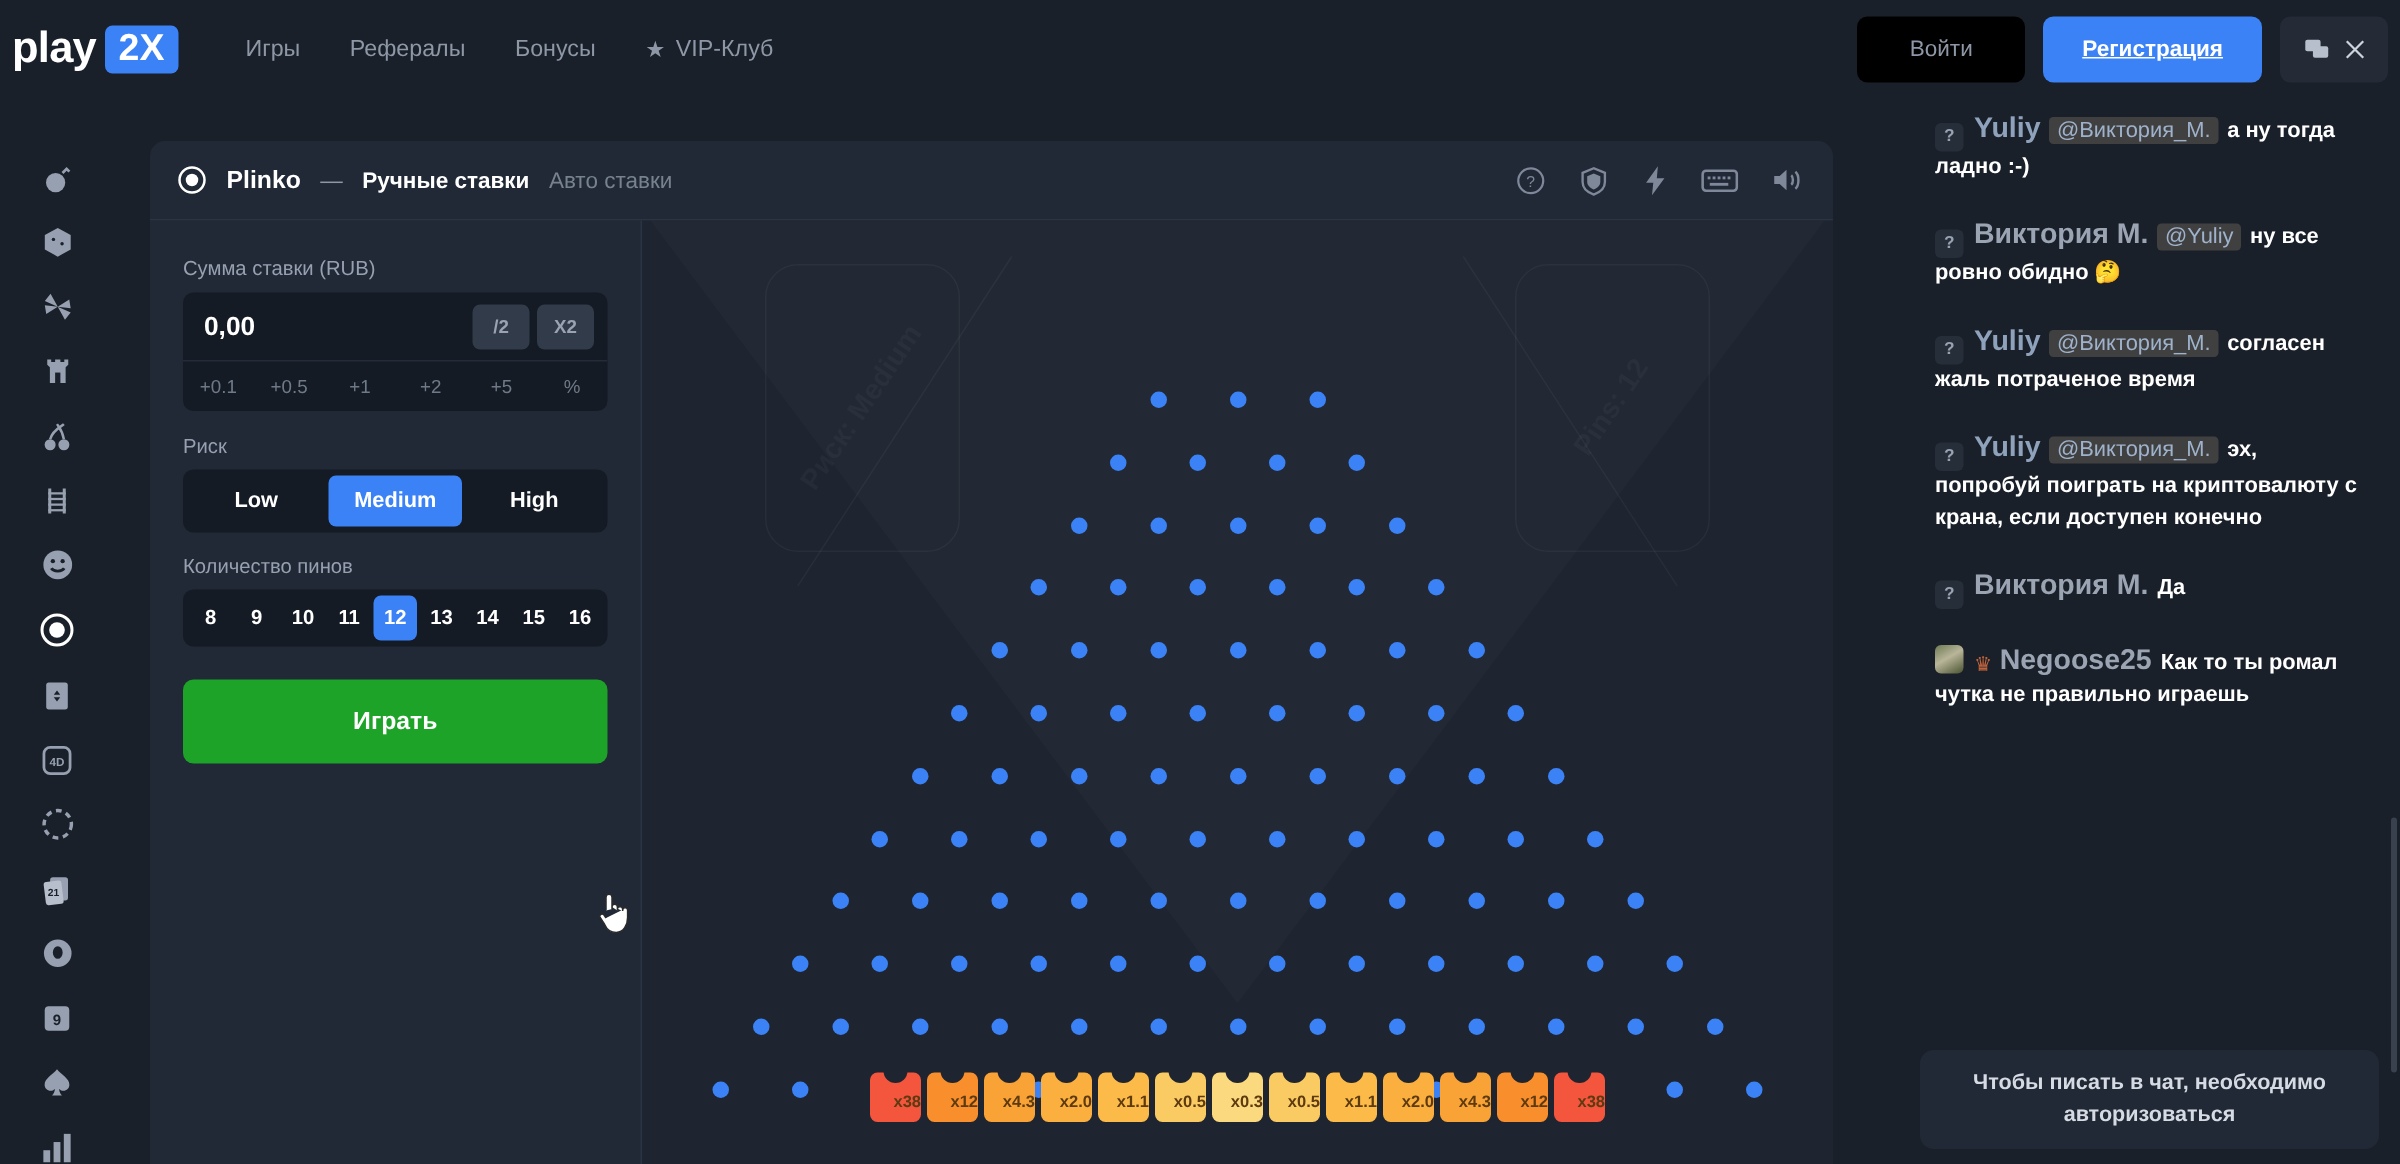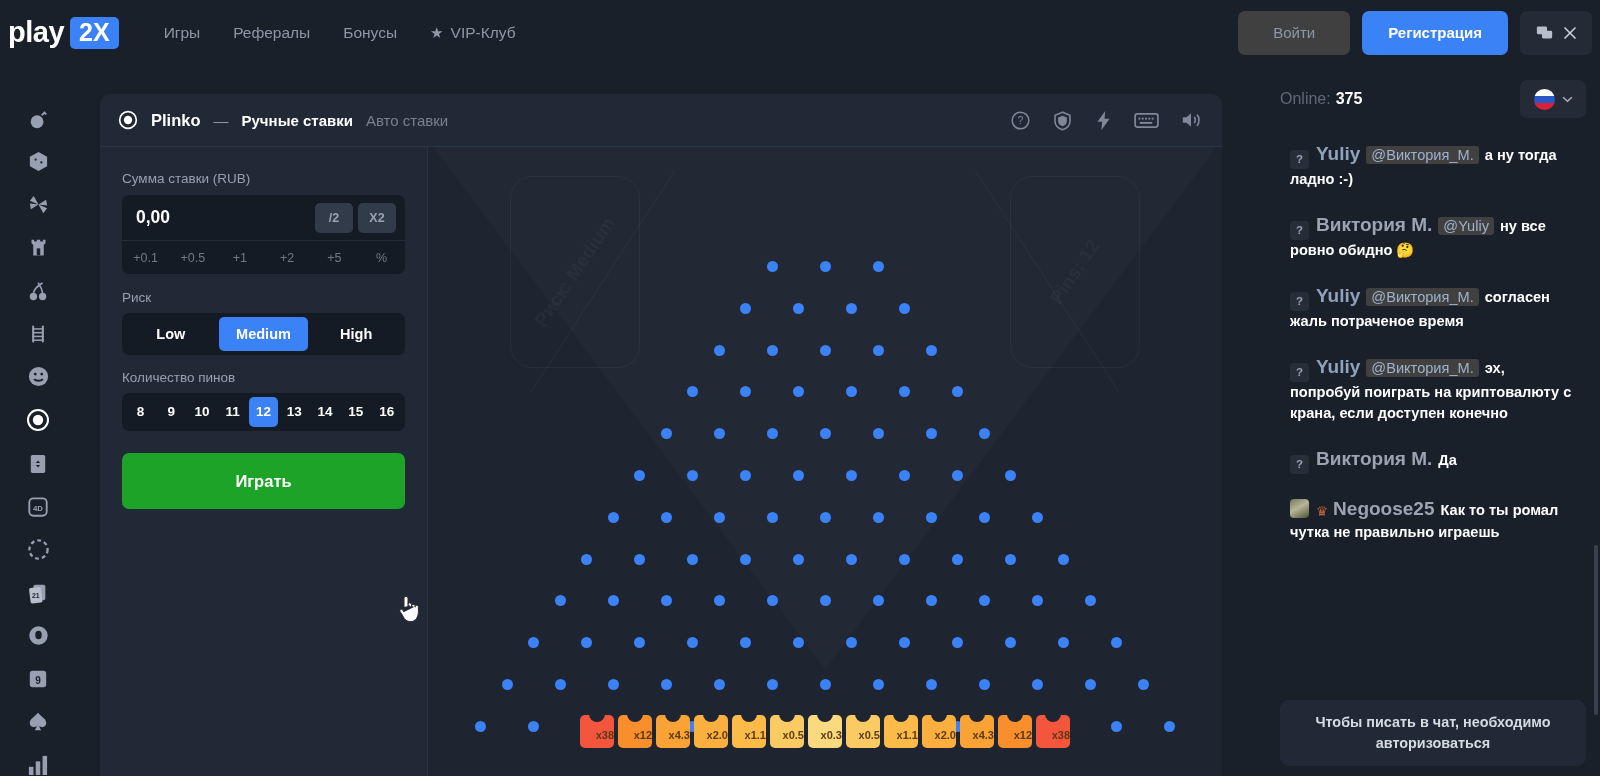--- a/index.html
+++ b/index.html
@@ -29,26 +29,26 @@
   .nav-item {
     color: #8d97a6; font-size: 15.5px; cursor: pointer; white-space: nowrap;
     display: flex; align-items: center; gap: 7px;
   }
   .nav-item .star { color: #8d97a6; font-size: 15px; }
   .topbar-right {
     position: absolute; right: 8px; top: 0; height: 65px;
     display: flex; align-items: center; gap: 12px;
   }
   .btn-login {
-    background: #404040; color: #8d97a6; font-size: 15px; font-weight: 500;
+    background: #000000; color: #8d97a6; font-size: 15px; font-weight: 500;
     border: none; border-radius: 7px; height: 44px; padding: 0 35px; cursor: pointer;
   }
   .btn-reg {
     background: #3b82f6; color: #fff; font-size: 15px; font-weight: 600;
-    border: none; border-radius: 7px; height: 44px; padding: 0 26px; cursor: pointer;
+    border: none; border-radius: 7px; height: 44px; padding: 0 26px; cursor: pointer; text-decoration: underline;
   }
   .chat-ctl {
     background: #242b36; border-radius: 7px; height: 44px; width: 72px;
     display: flex; align-items: center; justify-content: center; gap: 10px; cursor: pointer;
   }
   .ic { fill: #b7bfcc; }
 
   
   .sidebar {
     position: absolute; left: 0; top: 65px; width: 76px; height: 711px;
@@ -652,30 +652,20 @@
       </div>
 
     </div>
 
     <svg class="cursor-hand" viewBox="0 0 22 30">
       <path d="M7 13V4.2a2 2 0 0 1 4 0V12m0-1.4a1.8 1.8 0 0 1 3.6 0V13m0-1.2a1.8 1.8 0 0 1 3.5 0v1.6m0-.9a1.7 1.7 0 0 1 3.3 0v5.1c0 5-2.6 10-7.6 10-4.3 0-6.3-2.1-7.7-5.3L3 17.4c-.7-1.6 1.6-3 2.7-1.4L7 18" fill="#ffffff" stroke="#2b2b2b" stroke-width="1"></path>
     </svg>
   </div>
 
   <div class="chat-panel">
-    <div class="chat-head">
-      <span class="online-lbl">Online:</span>
-      <span class="online-num">375</span>
-      <div class="lang-sel">
-        <span class="flag"></span>
-        <svg width="11" height="7" viewBox="0 0 12 8">
-          <path d="M1 1.5 L6 6 L11 1.5" stroke="#aab3c0" stroke-width="1.7" fill="none"></path>
-        </svg>
-      </div>
-    </div>
 
     <div class="chat-list" id="chat-list">
         <div class="msg">
           <div class="msg-line"><span class="ava">?</span><span class="uname y">Yuliy</span><span class="mention">@Виктория_М.</span><span class="mtext">а ну тогда ладно :-)</span></div>
         </div>
         <div class="msg">
           <div class="msg-line"><span class="ava">?</span><span class="uname">Виктория М.</span><span class="mention">@Yuliy</span><span class="mtext">ну все ровно обидно 🤔</span></div>
         </div>
         <div class="msg">
           <div class="msg-line"><span class="ava">?</span><span class="uname y">Yuliy</span><span class="mention">@Виктория_М.</span><span class="mtext">согласен<br>жаль потраченое время</span></div>

